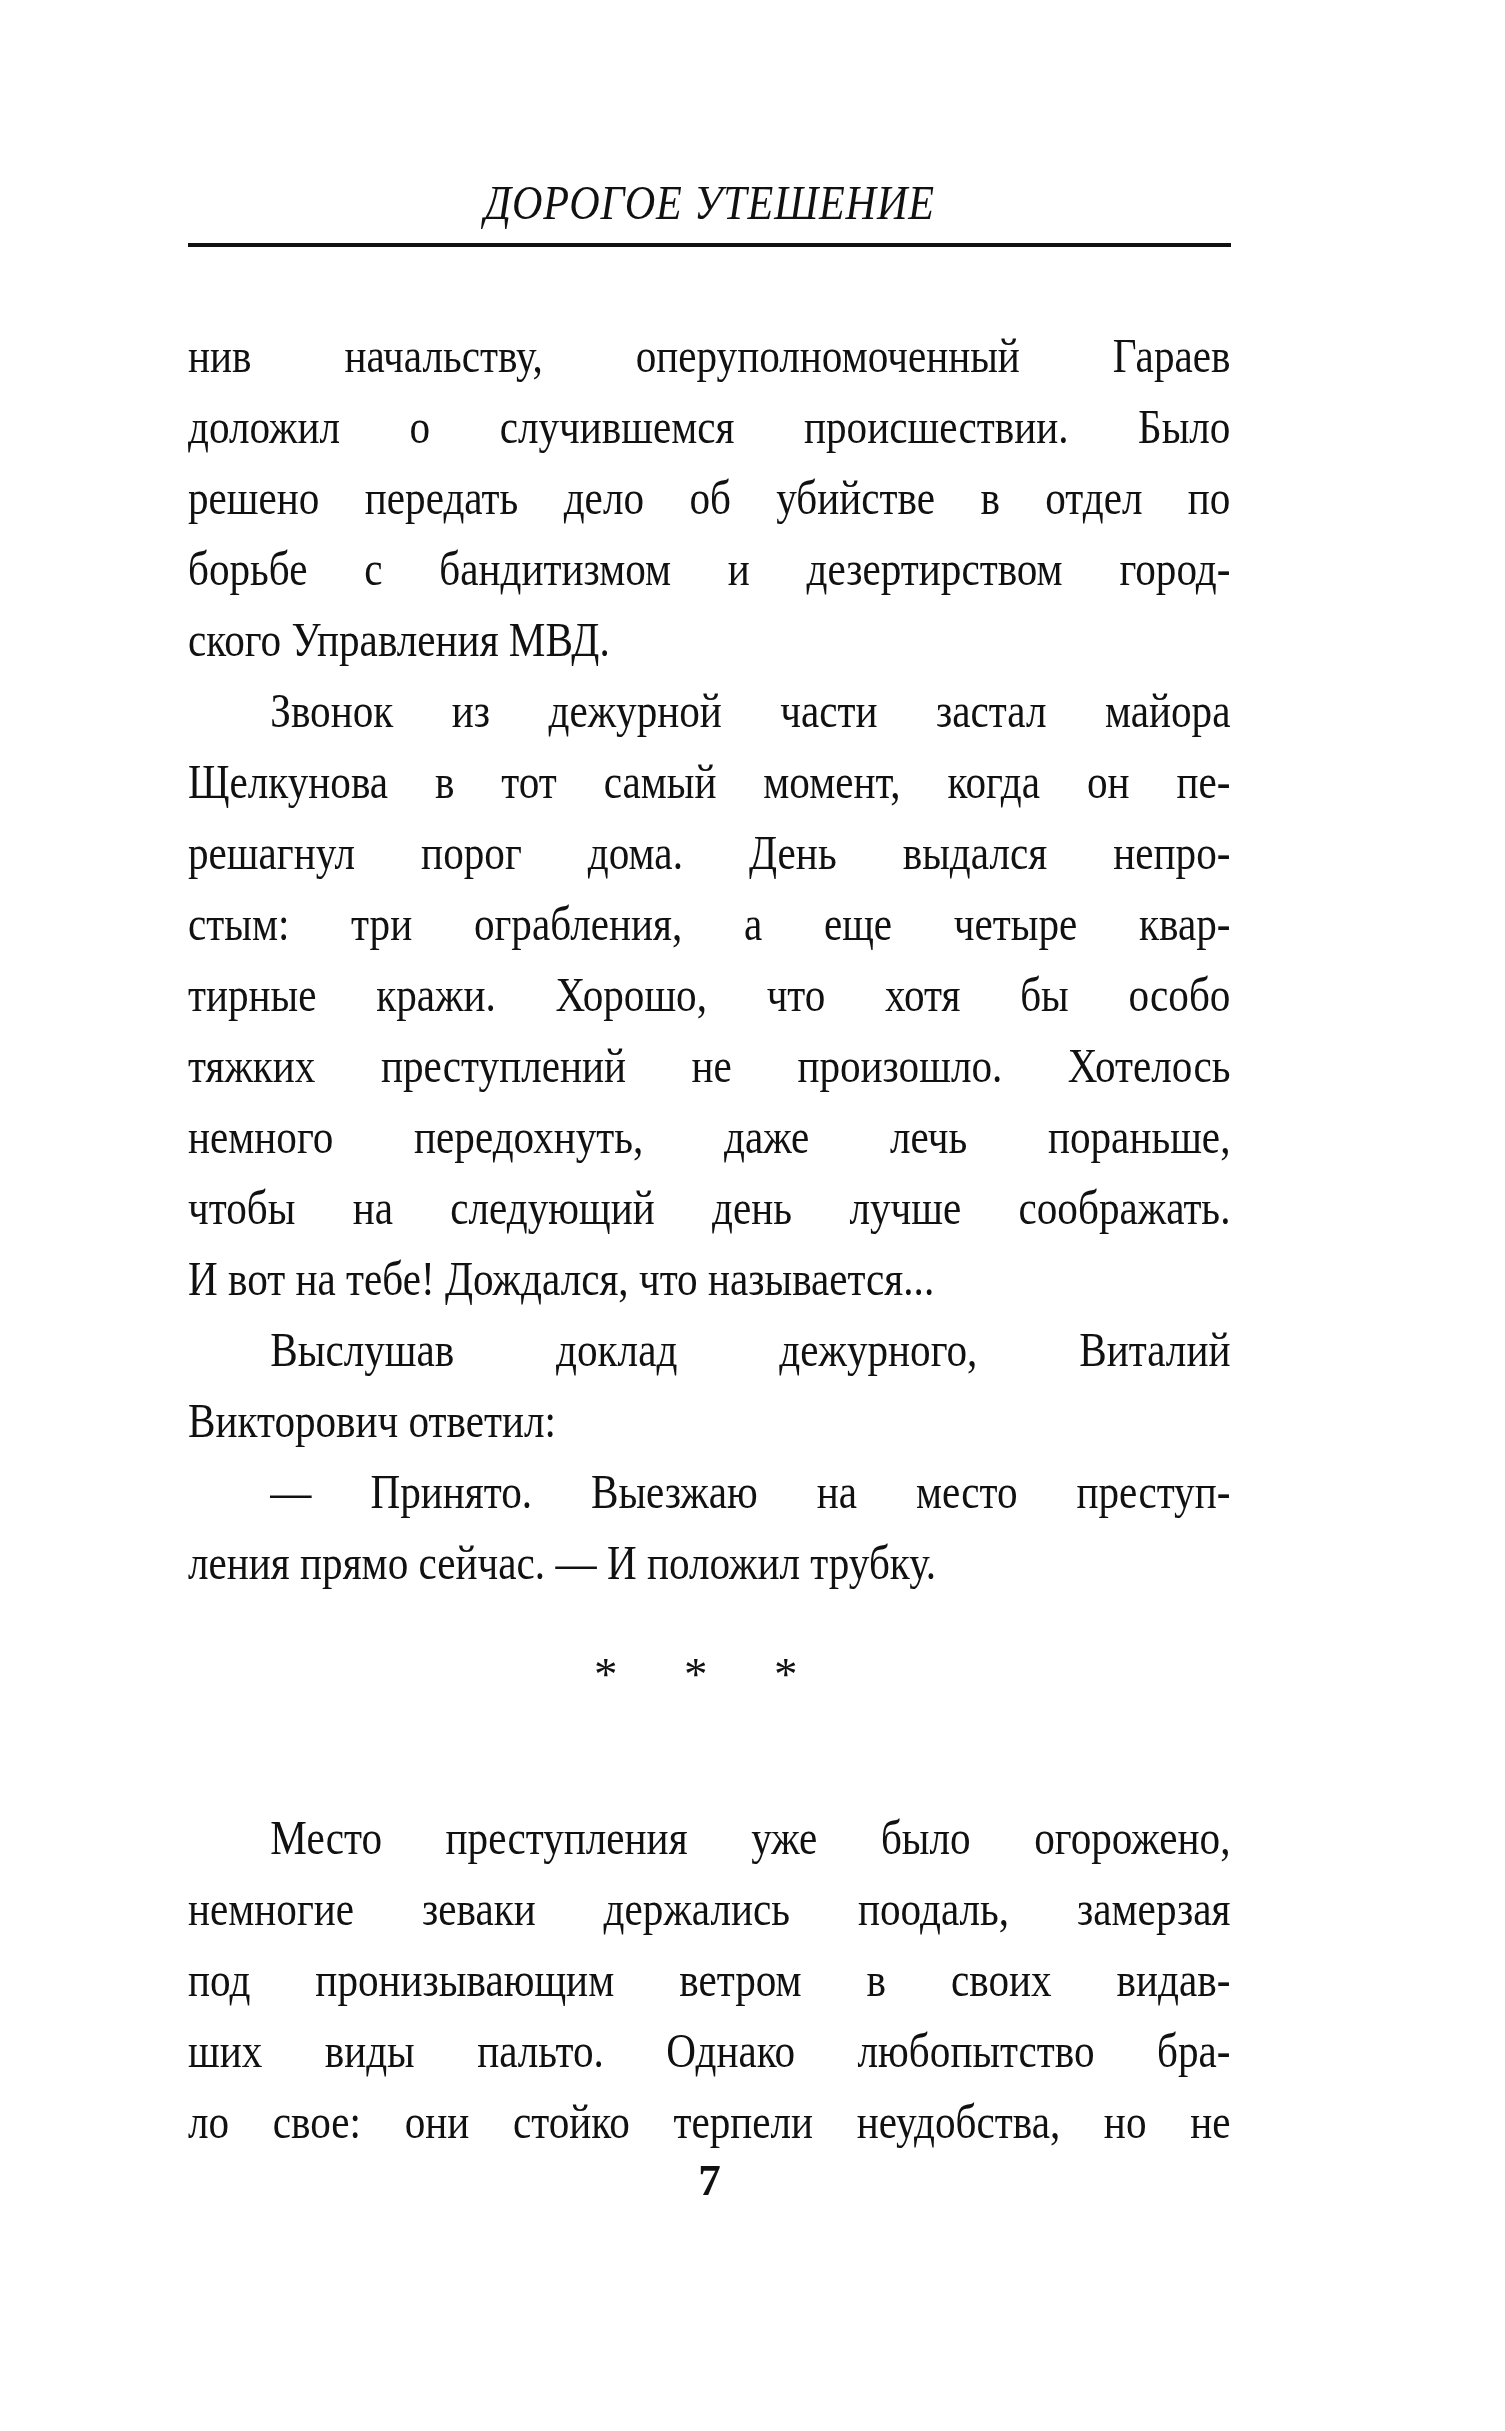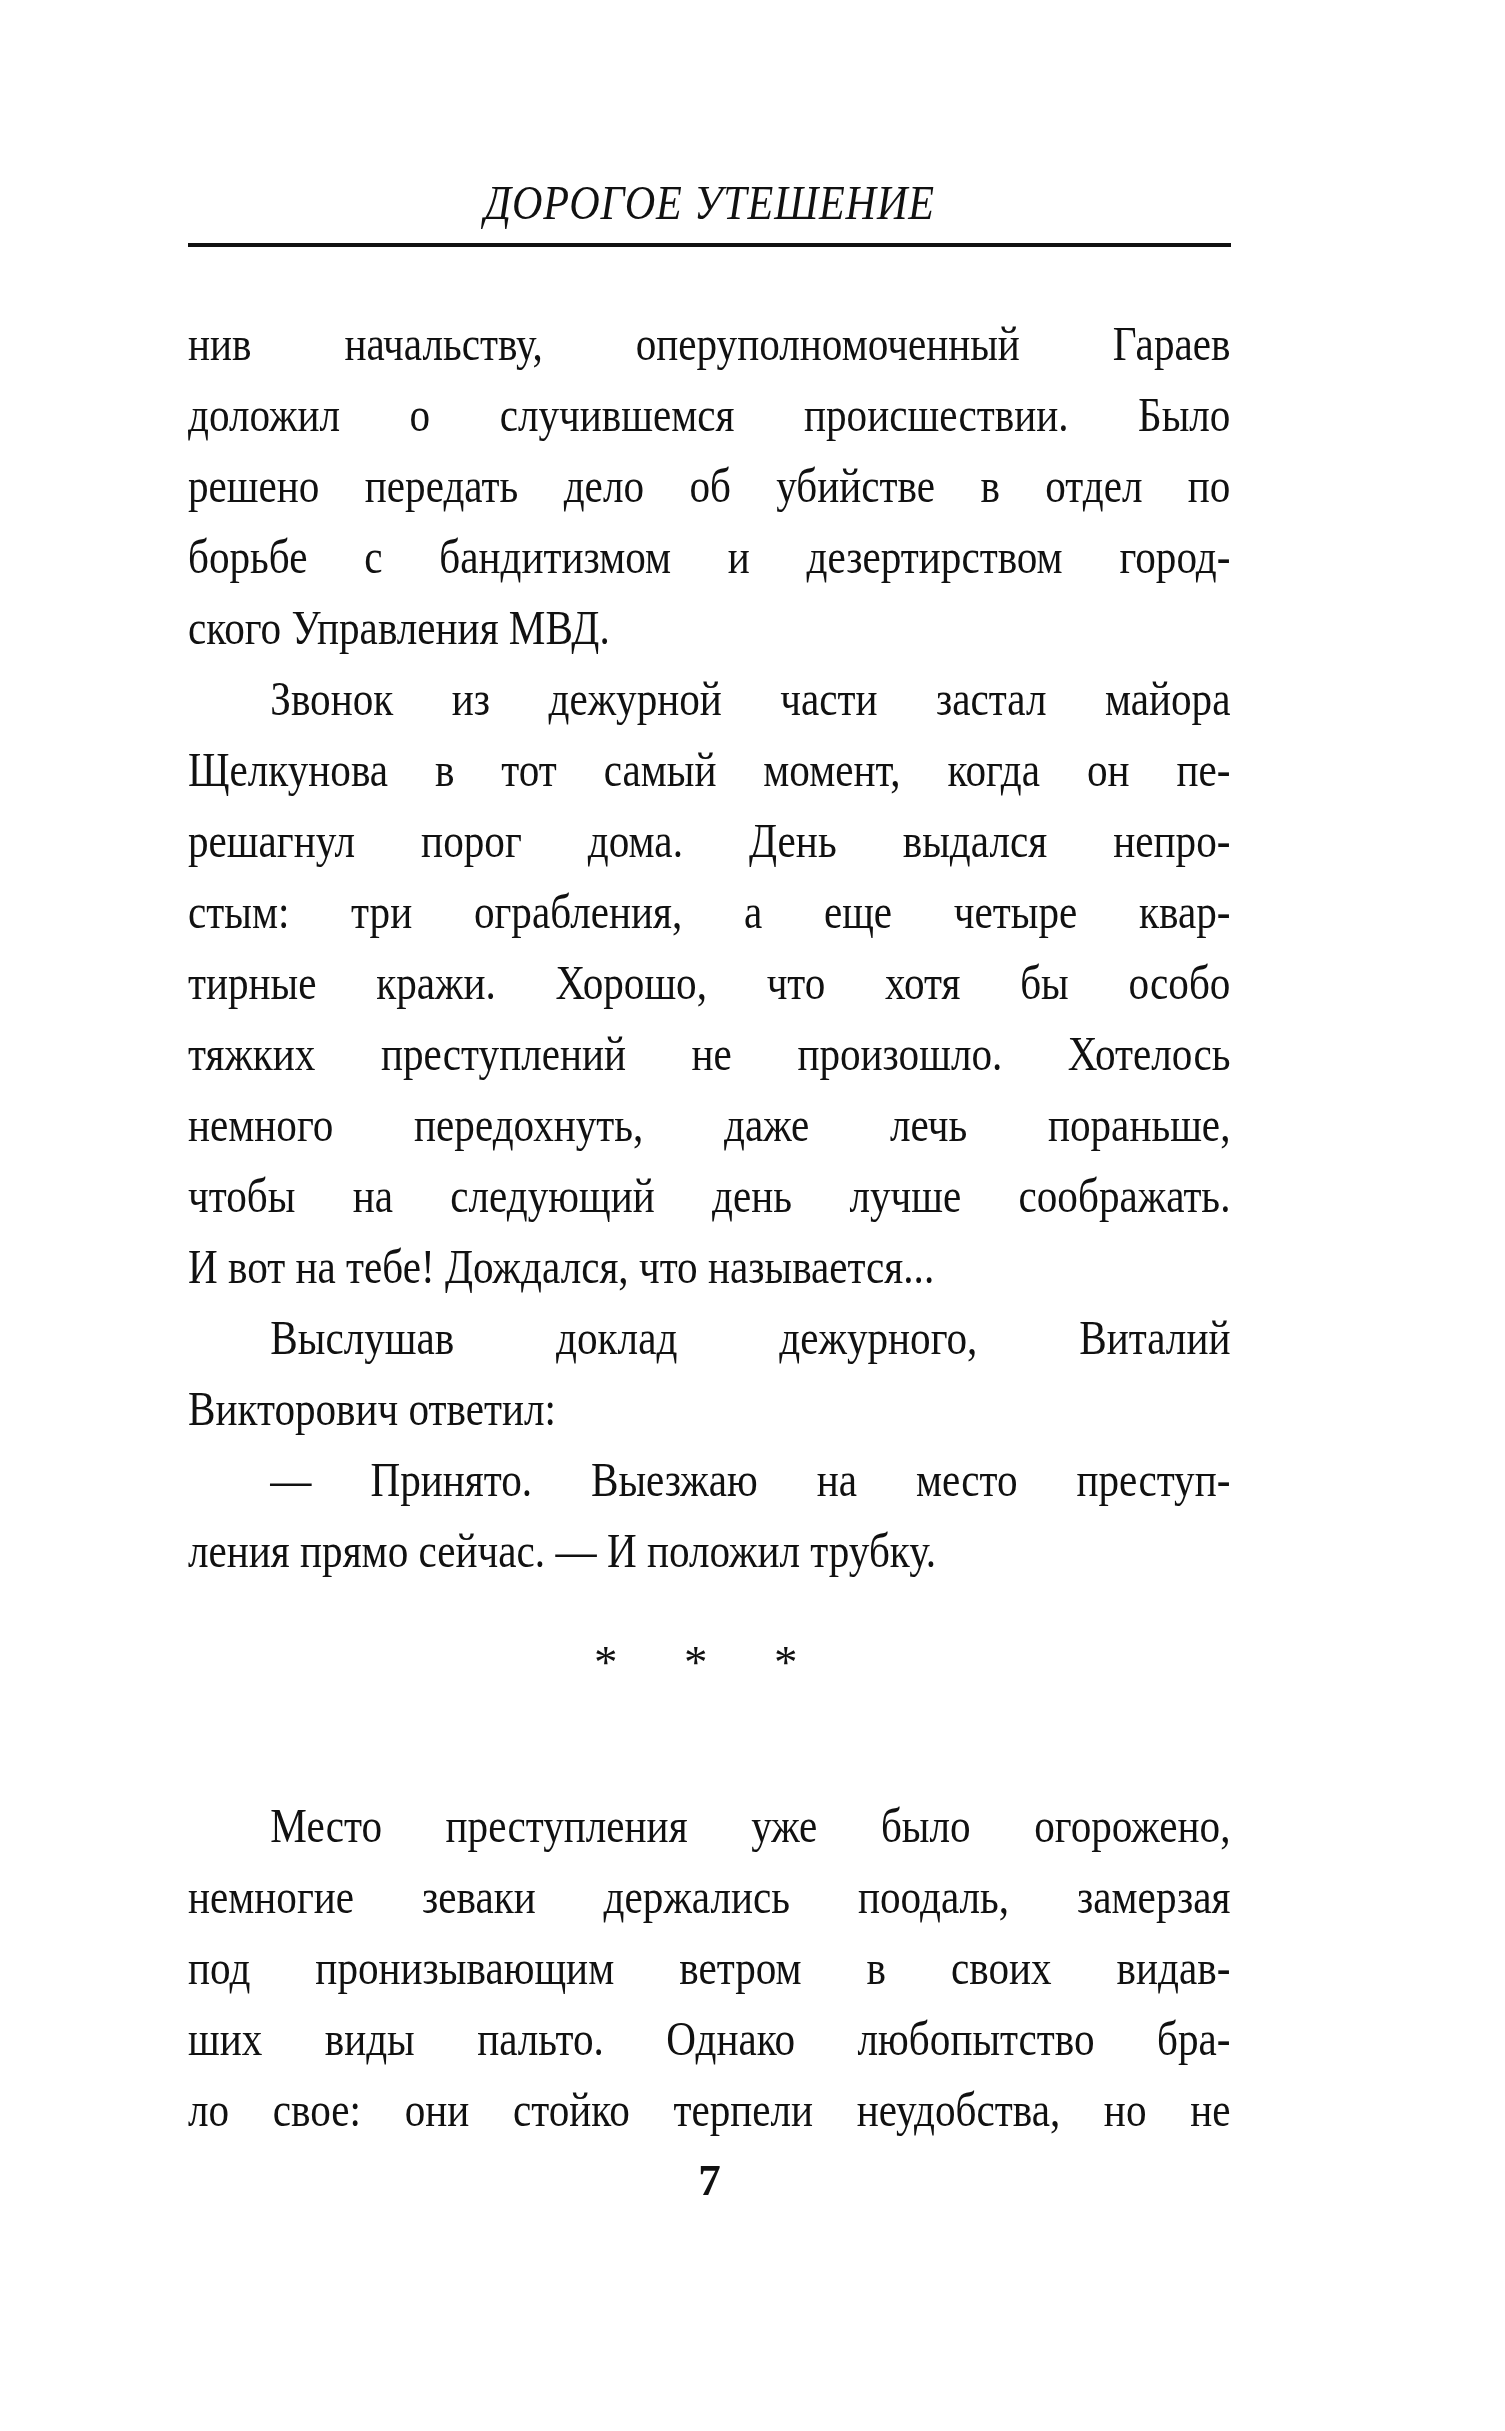--- a/index.html
+++ b/index.html
@@ -38,21 +38,21 @@
   .head-rule {
     position: absolute;
     top: 243px;
     left: 0;
     width: 1043px;
     height: 3.9px;
     background: #111111;
   }
   .body-text {
     position: absolute;
-    top: 308px;
+    top: 320px;
     left: 0;
     width: 1043px;
   }
   .line {
     height: 71px;
     line-height: 71px;
     font-size: 49px;
     white-space: nowrap;
     text-align: justify;
     text-align-last: justify;

